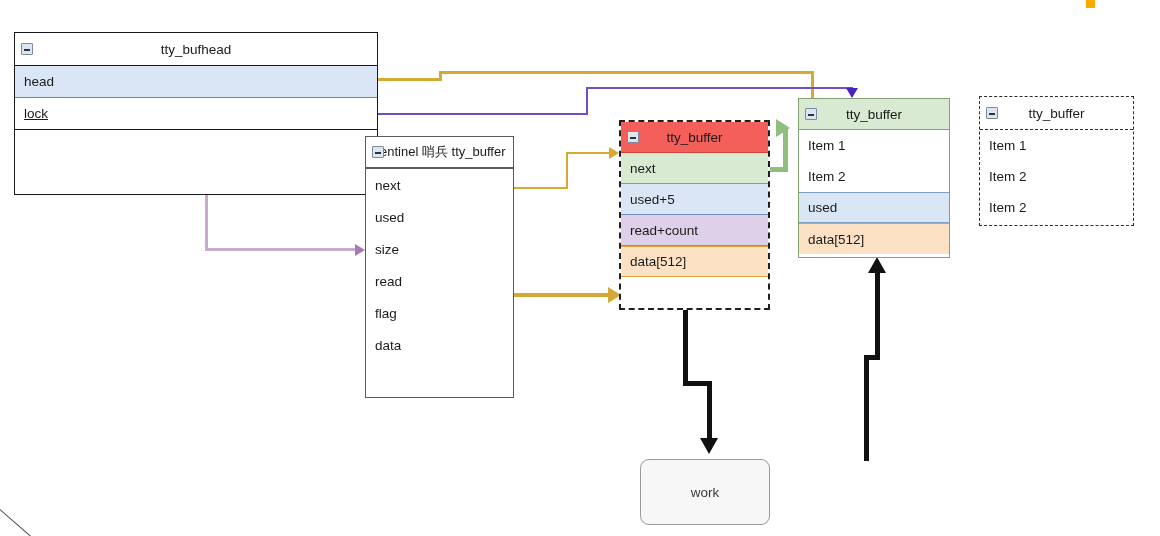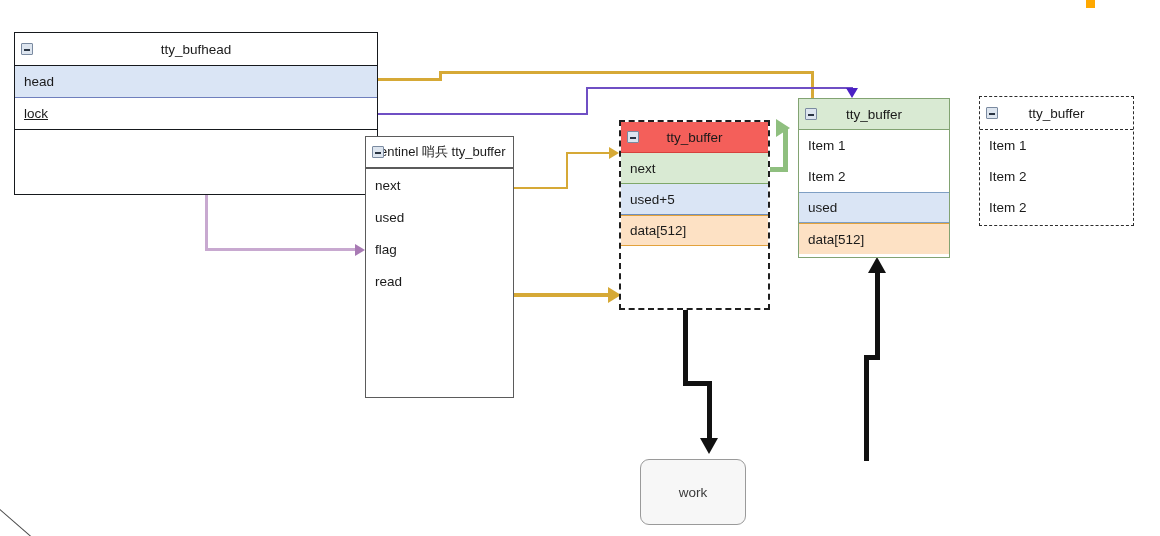--- a/index.html
+++ b/index.html
@@ -152,21 +152,21 @@
     box-sizing: border-box;
     border: 1px solid #9a9a9a;
     border-radius: 9px;
     background: #f7f7f7;
     display: flex;
     align-items: center;
     justify-content: center;
     font-size: 13.5px;
     color: #3b3b3b;
   }
-  #work      { left: 640px; top: 459px; width: 106px; height: 66px; }
+  #work      { left: 640px; top: 459px; width: 130px; height: 66px; }
   #interrupt { left: 810px; top: 459px; width: 130px; height: 66px; }
 
   
   .seg { position: absolute; }
 
   
   .gold { background: #d6a936; }
   
   .vio  { background: #6f4fc4; }
   
@@ -289,31 +289,34 @@
     <div class="row r-white">lock</div>
   </div>
 
   <div class="box" id="sentinel">
     <div class="hdr">
       <span class="collapse"></span>
       <span>sentinel 哨兵 tty_buffer</span>
     </div>
     <div class="row">next</div>
     <div class="row">used</div>
+    <div class="row">size</div>
+    <div class="row">read</div>
     <div class="row">flag</div>
-    <div class="row">read</div>
+    <div class="row">data</div>
   </div>
 
   <div class="box" id="midbuf">
     <div class="hdr">
       <span class="collapse"></span>
       <span>tty_buffer</span>
     </div>
     <div class="row r-green">next</div>
     <div class="row r-lblue">used+5</div>
+    <div class="row r-purple">read+count</div>
     <div class="row r-orange">data[512]</div>
   </div>
 
   <div class="box" id="rightbuf">
     <div class="hdr">
       <span class="collapse"></span>
       <span>tty_buffer</span>
     </div>
     <div class="row r-plain">Item 1</div>
     <div class="row r-plain">Item 2</div>

